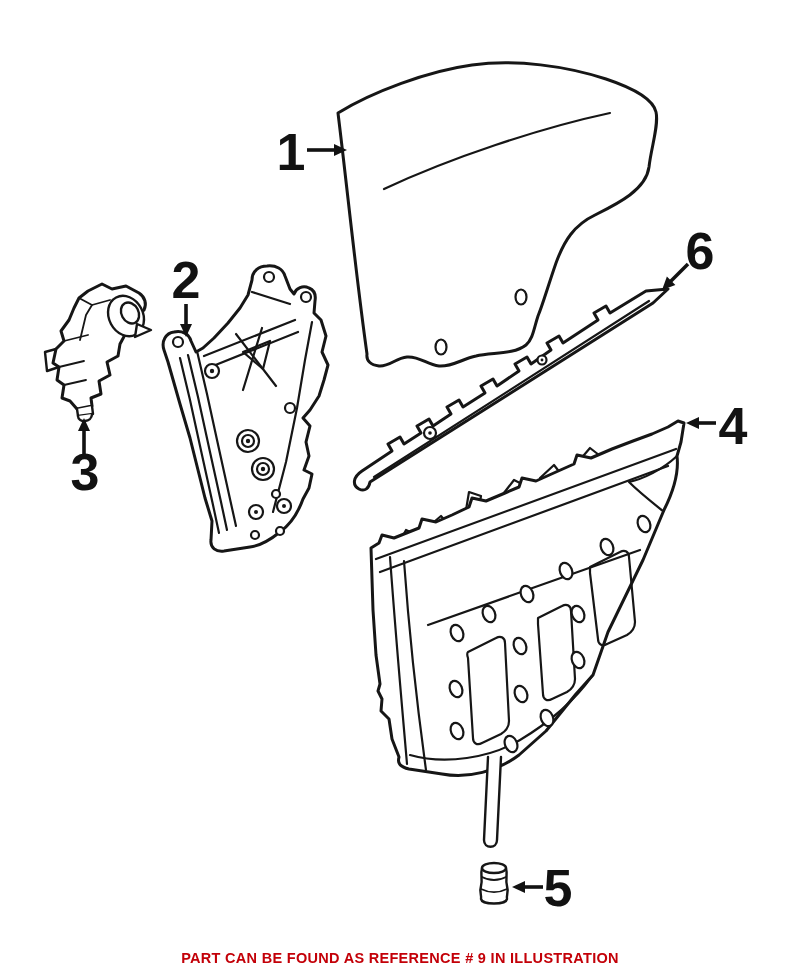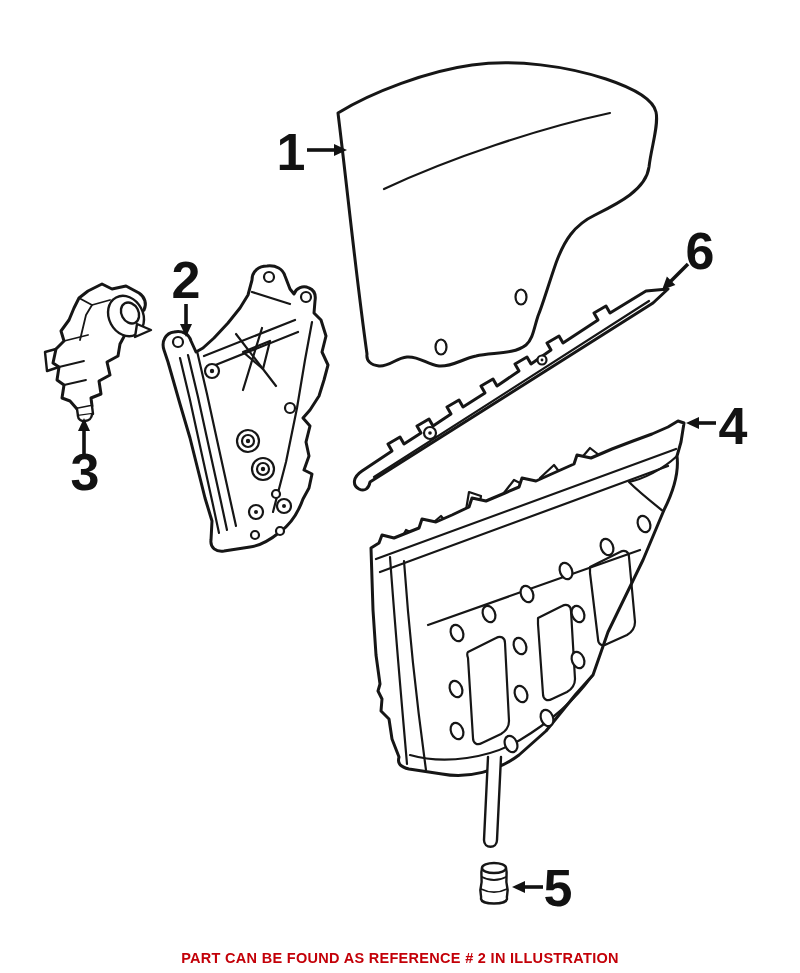--- a/index.html
+++ b/index.html
@@ -248,13 +248,13 @@
 
   <g>
     <text class="callout-num" x="700" y="269" text-anchor="middle">6</text>
     <path class="arrow-shaft" d="M 688,264 L 670,282"></path>
     <polygon class="arrow-head" points="662,290 675.4,285 666.9,276.6"></polygon>
   </g>
 
 </svg>
 </div>
 
-<div class="caption">PART CAN BE FOUND AS REFERENCE # 2 IN ILLUSTRATION</div>
+<div class="caption">PART CAN BE FOUND AS REFERENCE # 9 IN ILLUSTRATION</div>
 
 </body></html>

